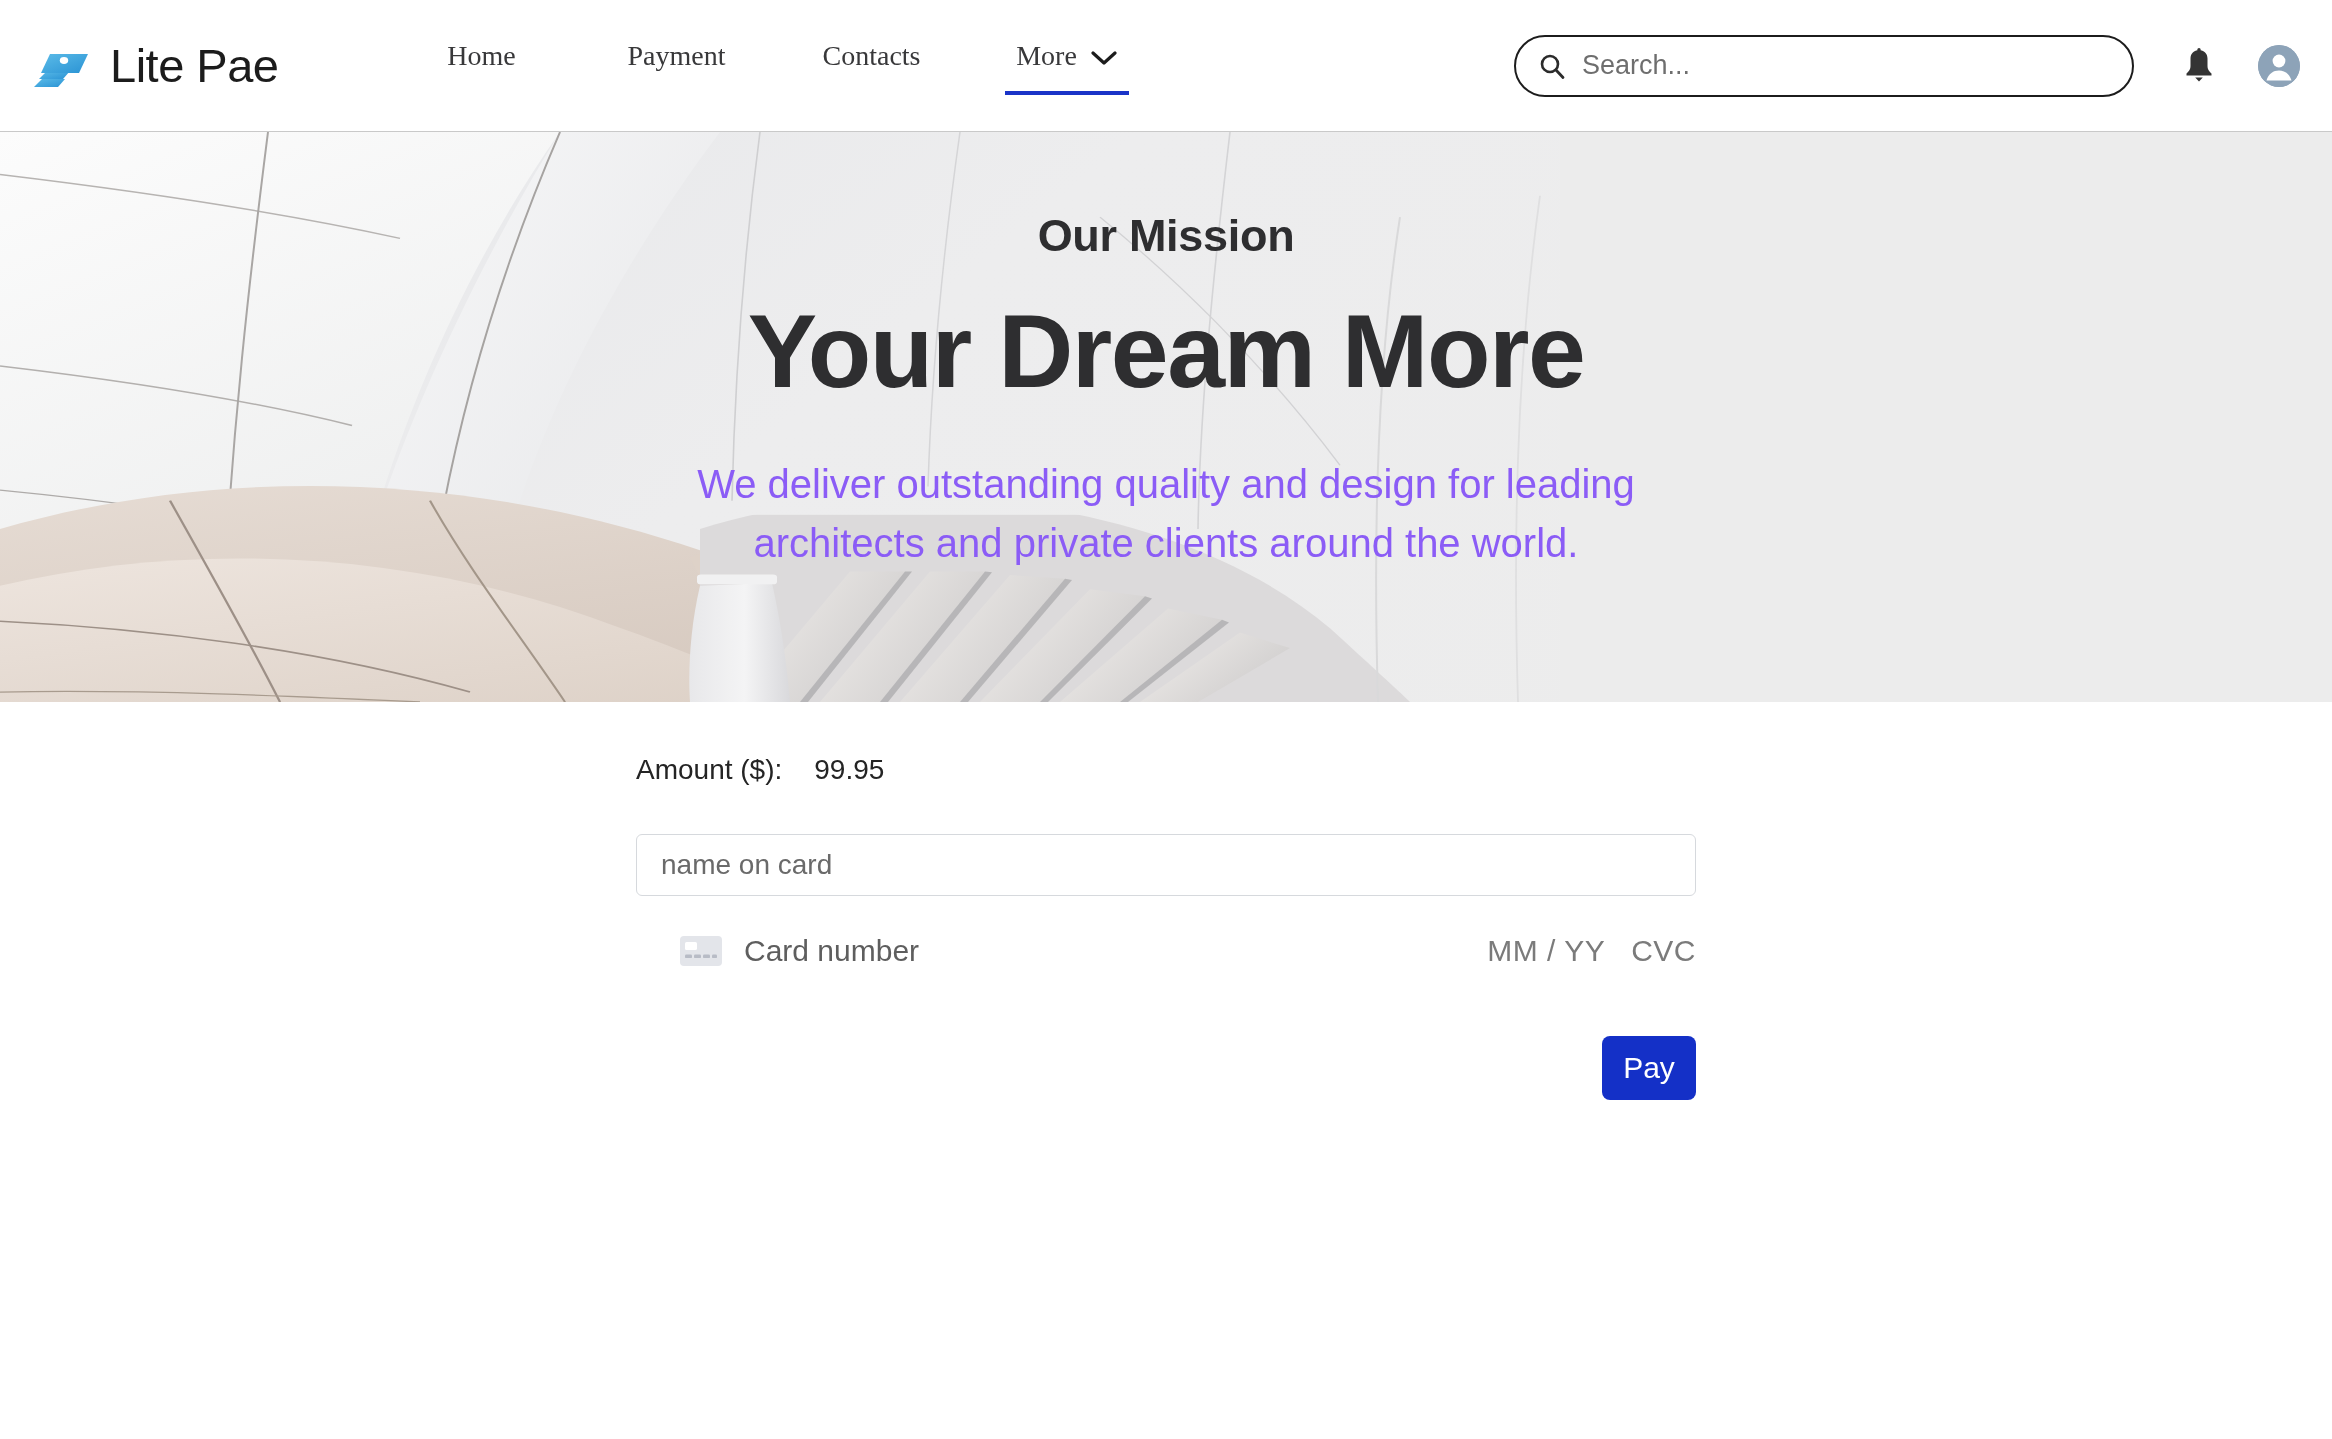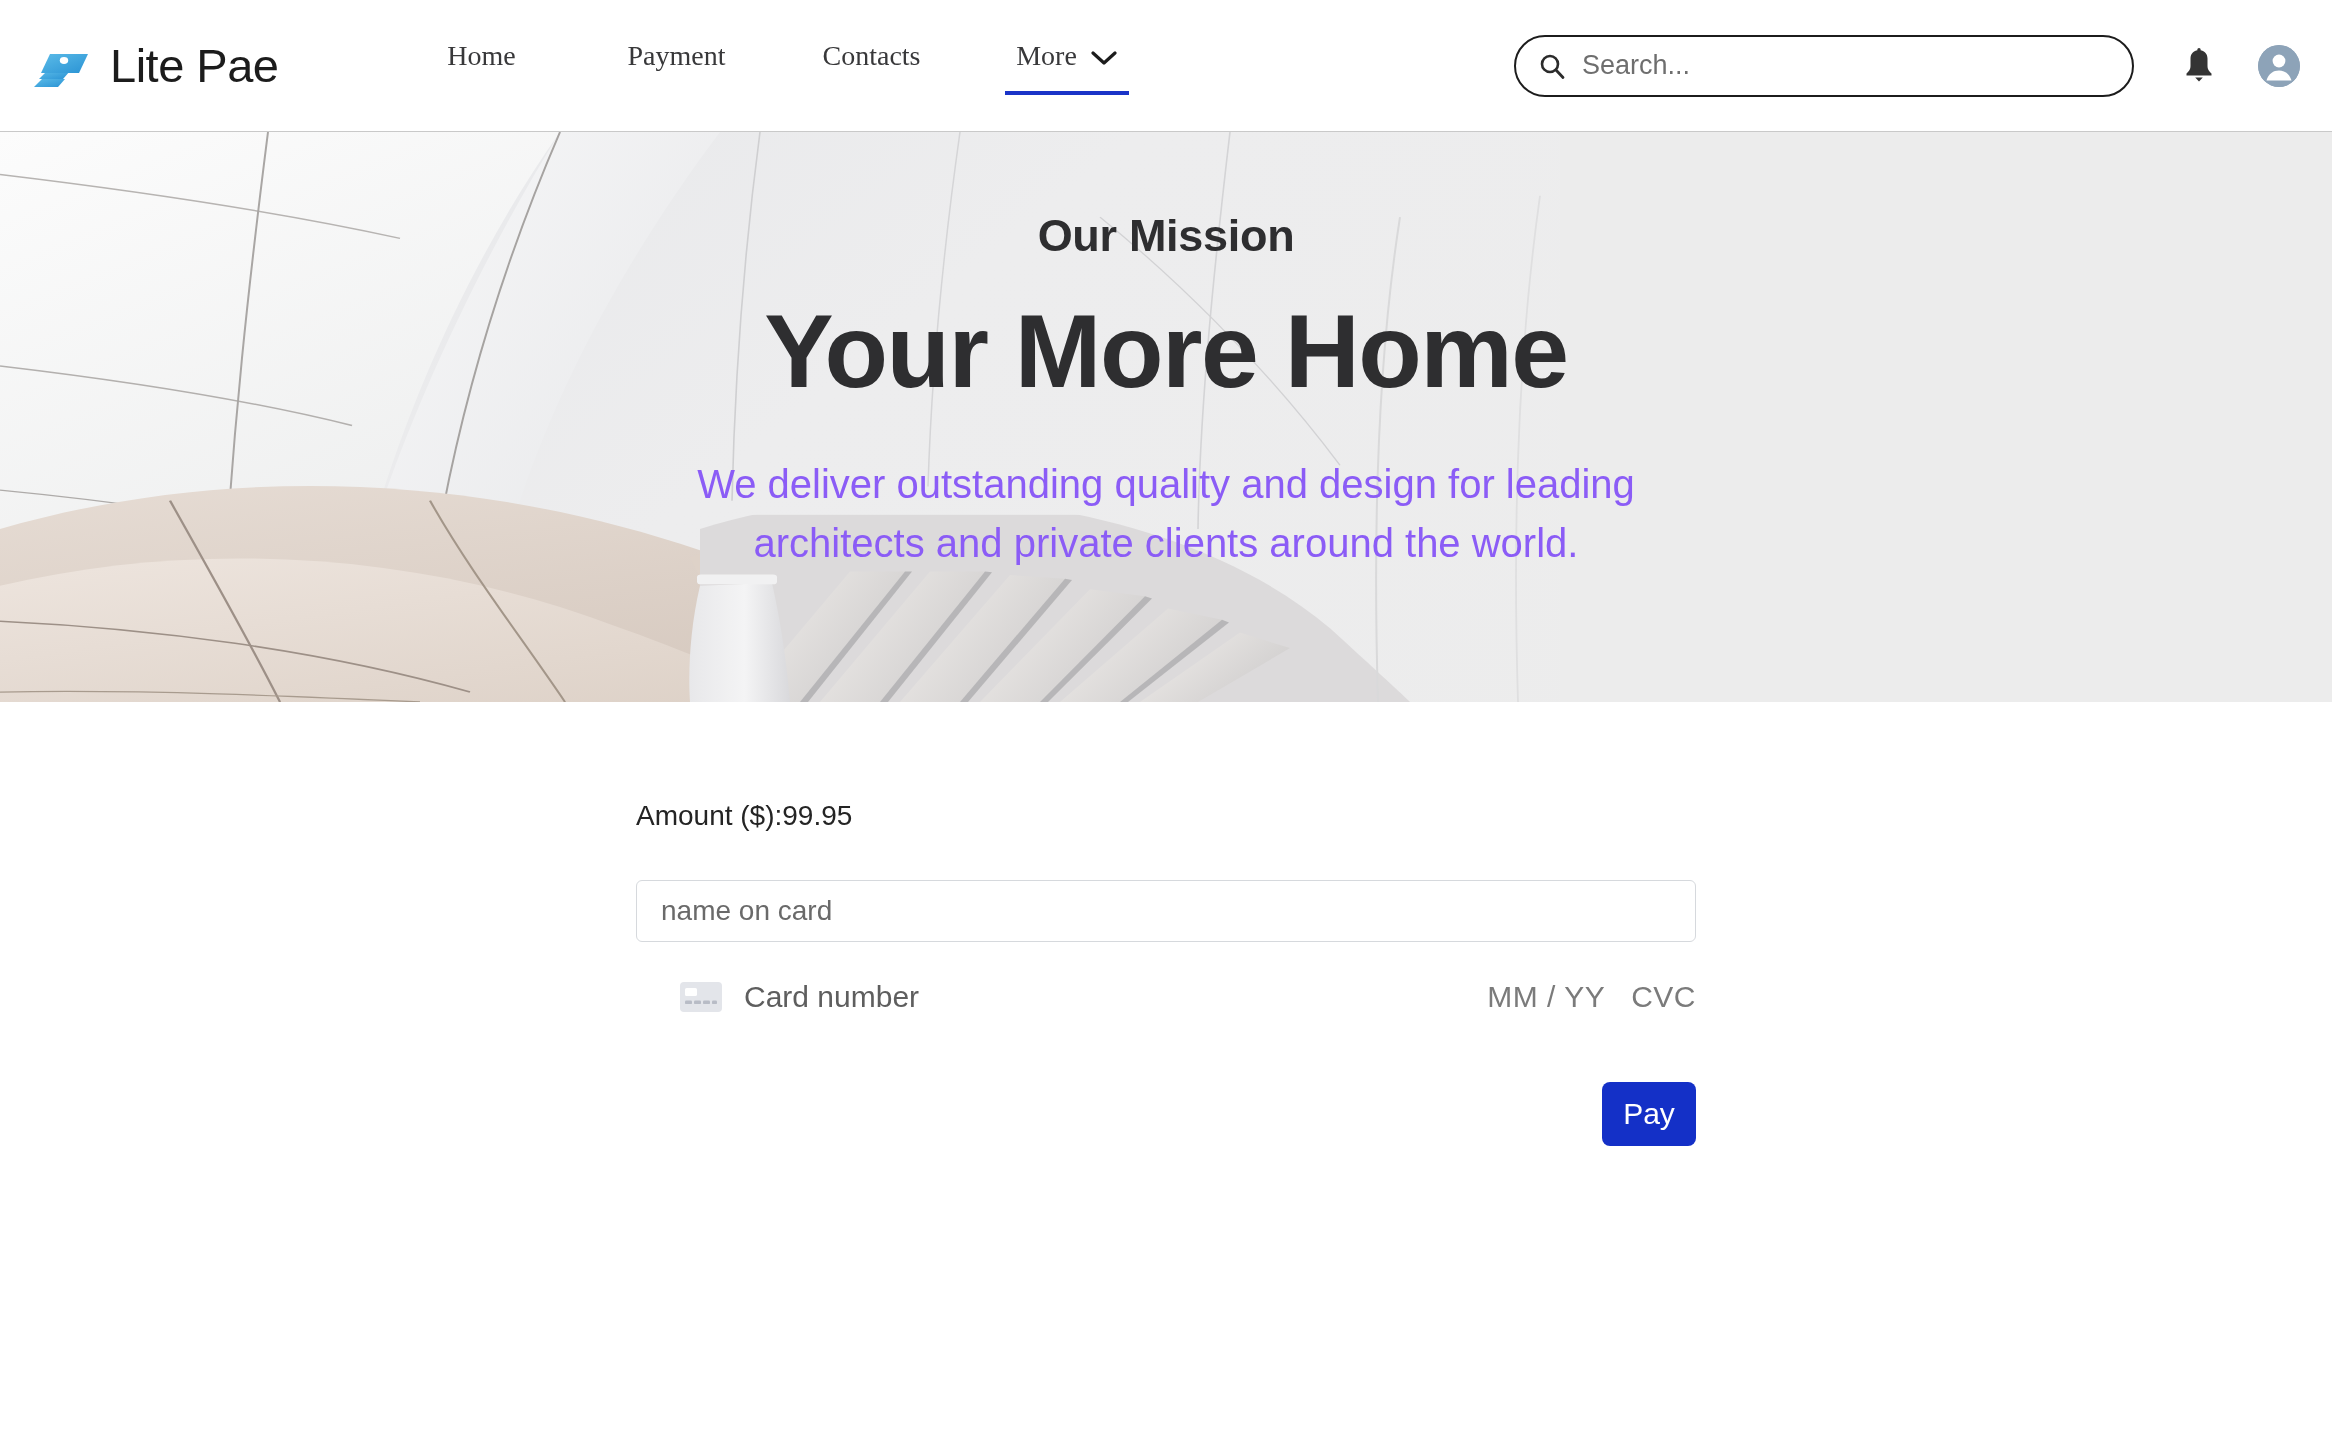--- a/index.html
+++ b/index.html
@@ -179,21 +179,22 @@
     padding-top: 0;
   }
   .pay-inner {
     width: 1060px;
     margin: 0 auto;
     padding-left: 0;
   }
   .amount-row {
     display: flex;
     align-items: baseline;
-    padding-top: 98px;
+    gap: 32px;
+    padding-top: 52px;
     font-size: 28px;
     color: #252525;
   }
   .amount-label { font-size: 28px; color: #242424; }
   .amount-value { font-size: 28px; color: #242424; }
 
   .card-name-field {
     margin-top: 48px;
     width: 1060px;
     height: 62px;
@@ -403,21 +404,21 @@
       <path d="M760 0 C745 160 735 330 732 520" stroke="#cfcfd1" stroke-width="1.6" fill="none"></path>
       <path d="M960 0 C945 150 932 320 928 500" stroke="#d5d5d7" stroke-width="1.5" fill="none"></path>
       <path d="M1100 120 C1170 200 1260 320 1340 470" stroke="#d2d2d4" stroke-width="1.5" fill="none"></path>
 
       <rect x="1560" y="0" width="772" height="804" fill="#ececec"></rect>
     </g>
   </svg>
 
   <div class="hero-content">
     <div class="hero-eyebrow">Our Mission</div>
-    <div class="hero-title">Your More Home</div>
+    <div class="hero-title">Your Dream More</div>
     <div class="hero-sub">We deliver outstanding quality and design for leading architects and private clients around the world.</div>
   </div>
 </div>
 
 <div class="payment">
   <div class="pay-inner">
 
     <div class="amount-row">
       <span class="amount-label">Amount ($):</span>
       <span class="amount-value">99.95</span>

